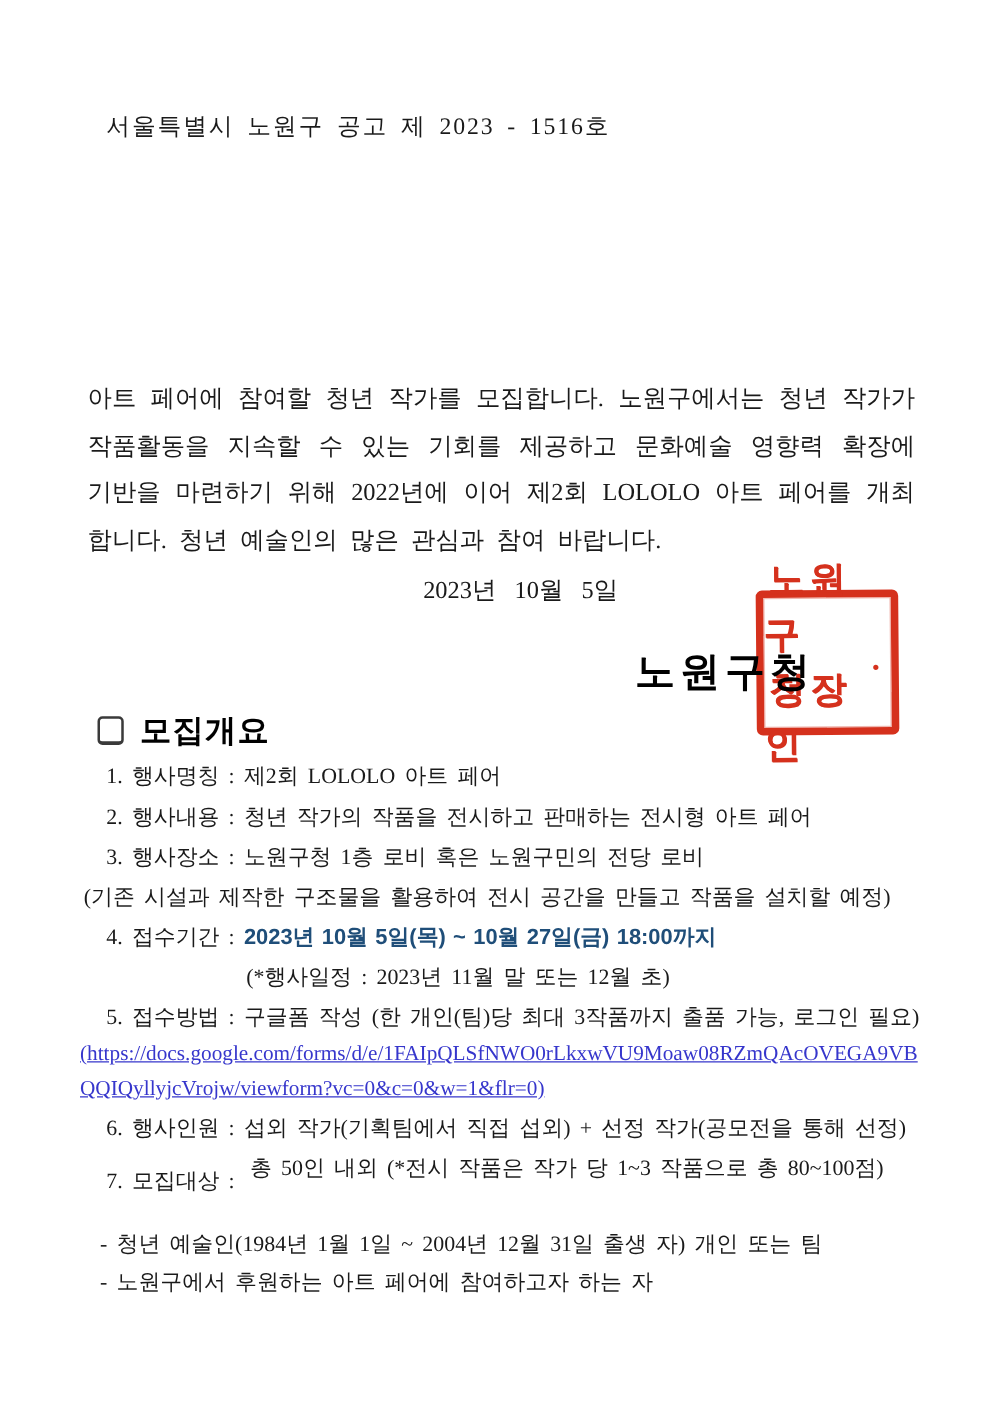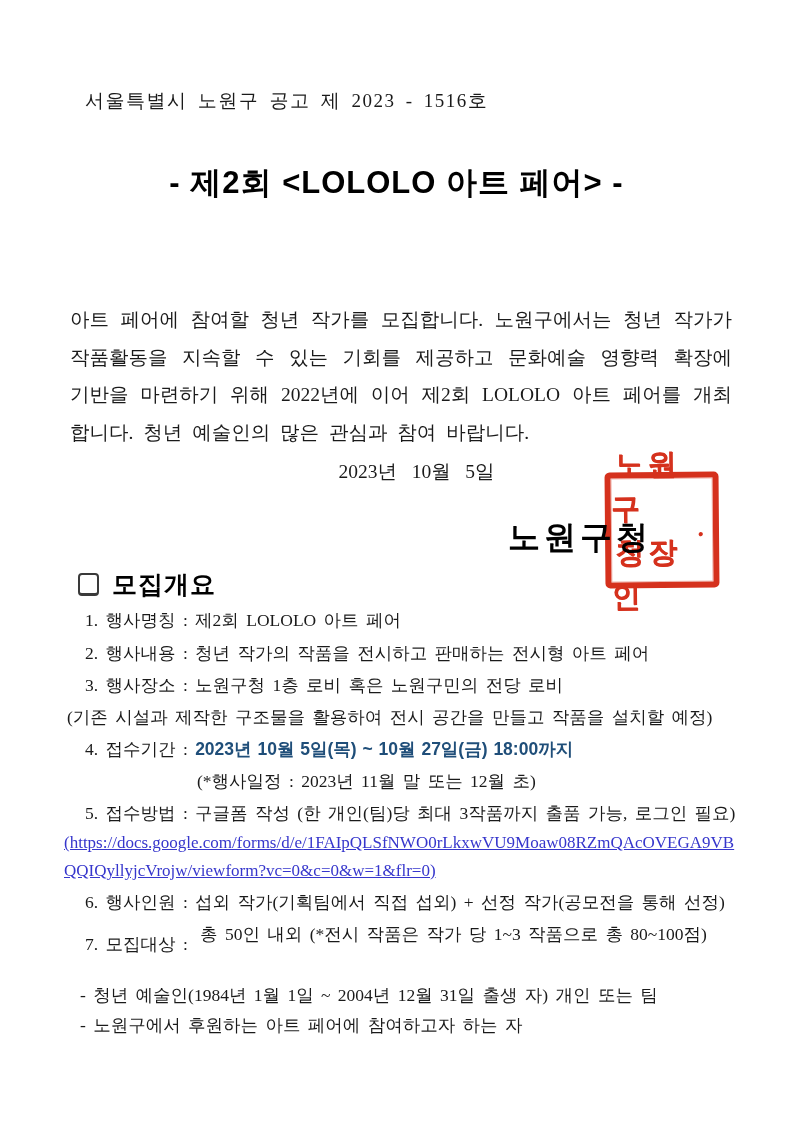--- a/index.html
+++ b/index.html
@@ -141,21 +141,20 @@
   a { color: inherit; }
 </style>
 </head>
 <body>
 
 <div class="page">
 
   <div class="doc-number">서울특별시 노원구 공고 제 2023 - 1516호</div>
 
   <div class="title-block">
-    <div>- 제2회 &lt;LOLOLO 아트 페어&gt; -</div>
   </div>
 
   <div class="intro">
     <div class="j">아트 페어에 참여할 청년 작가를 모집합니다. 노원구에서는 청년 작가가</div>
     <div class="j">작품활동을 지속할 수 있는 기회를 제공하고 문화예술 영향력 확장에</div>
     <div class="j">기반을 마련하기 위해 2022년에 이어 제2회 LOLOLO 아트 페어를 개최</div>
     <div>합니다. 청년 예술인의 많은 관심과 참여 바랍니다.</div>
   </div>
 
   <div class="date-line">2023년   10월   5일</div>

